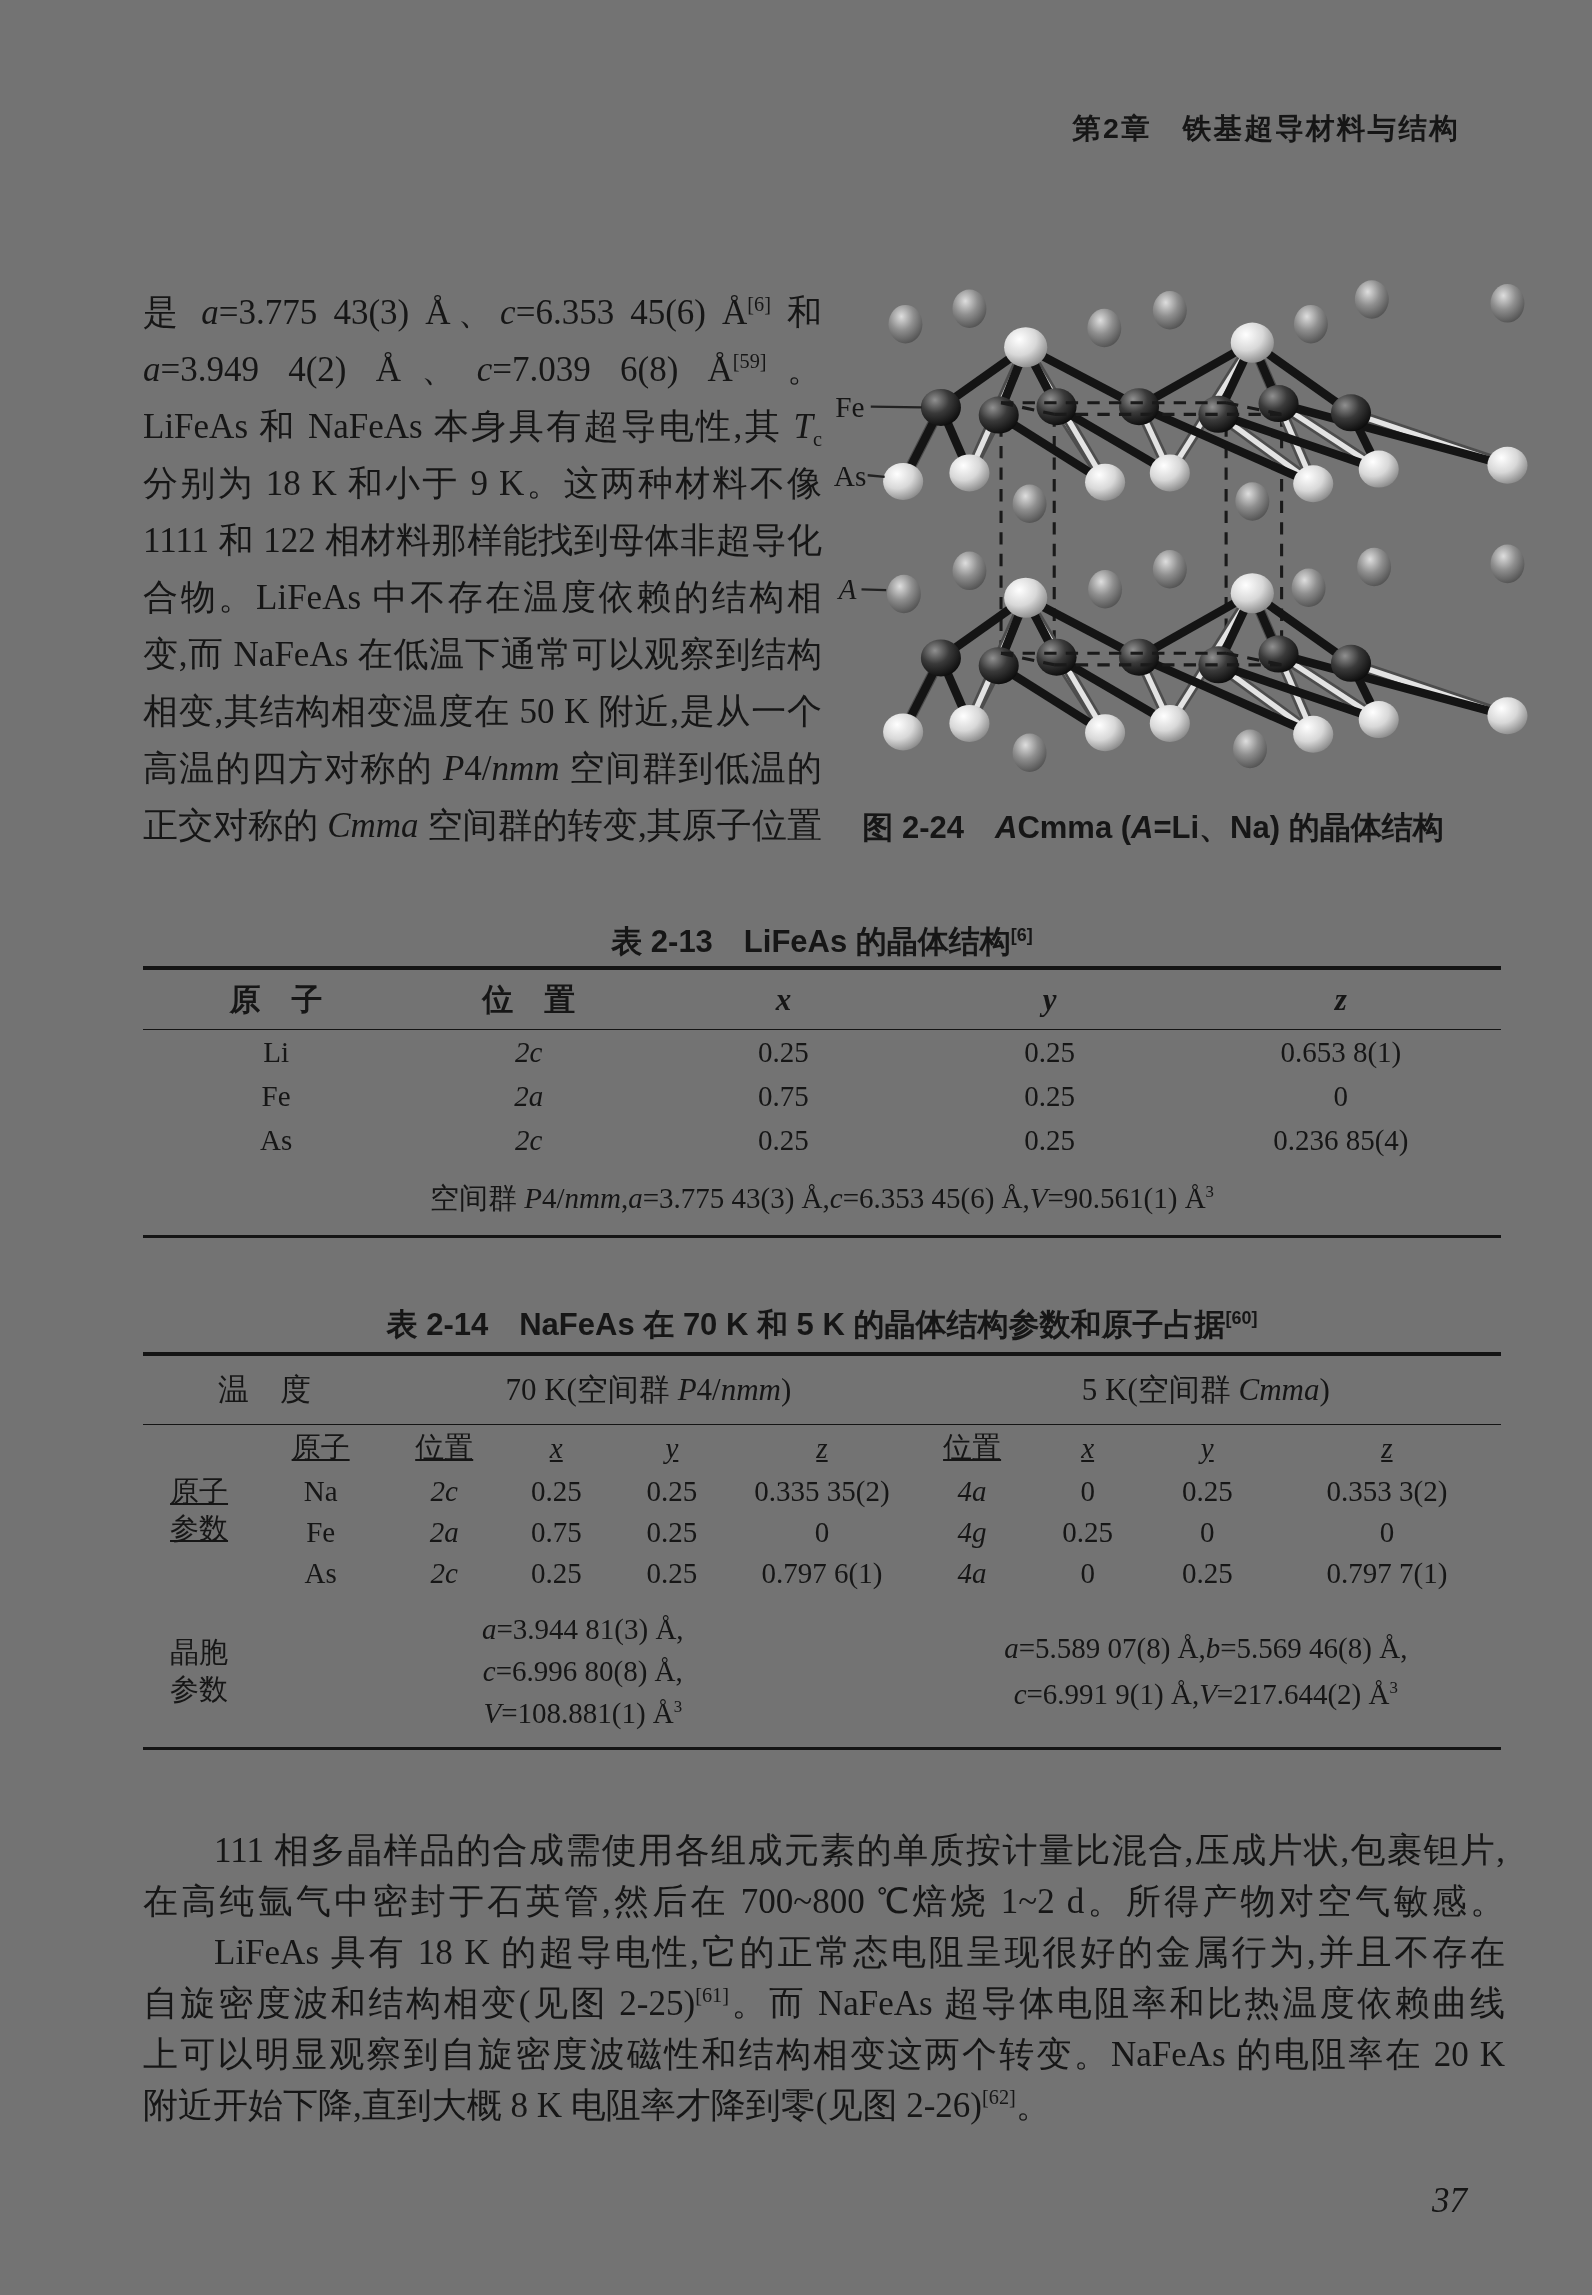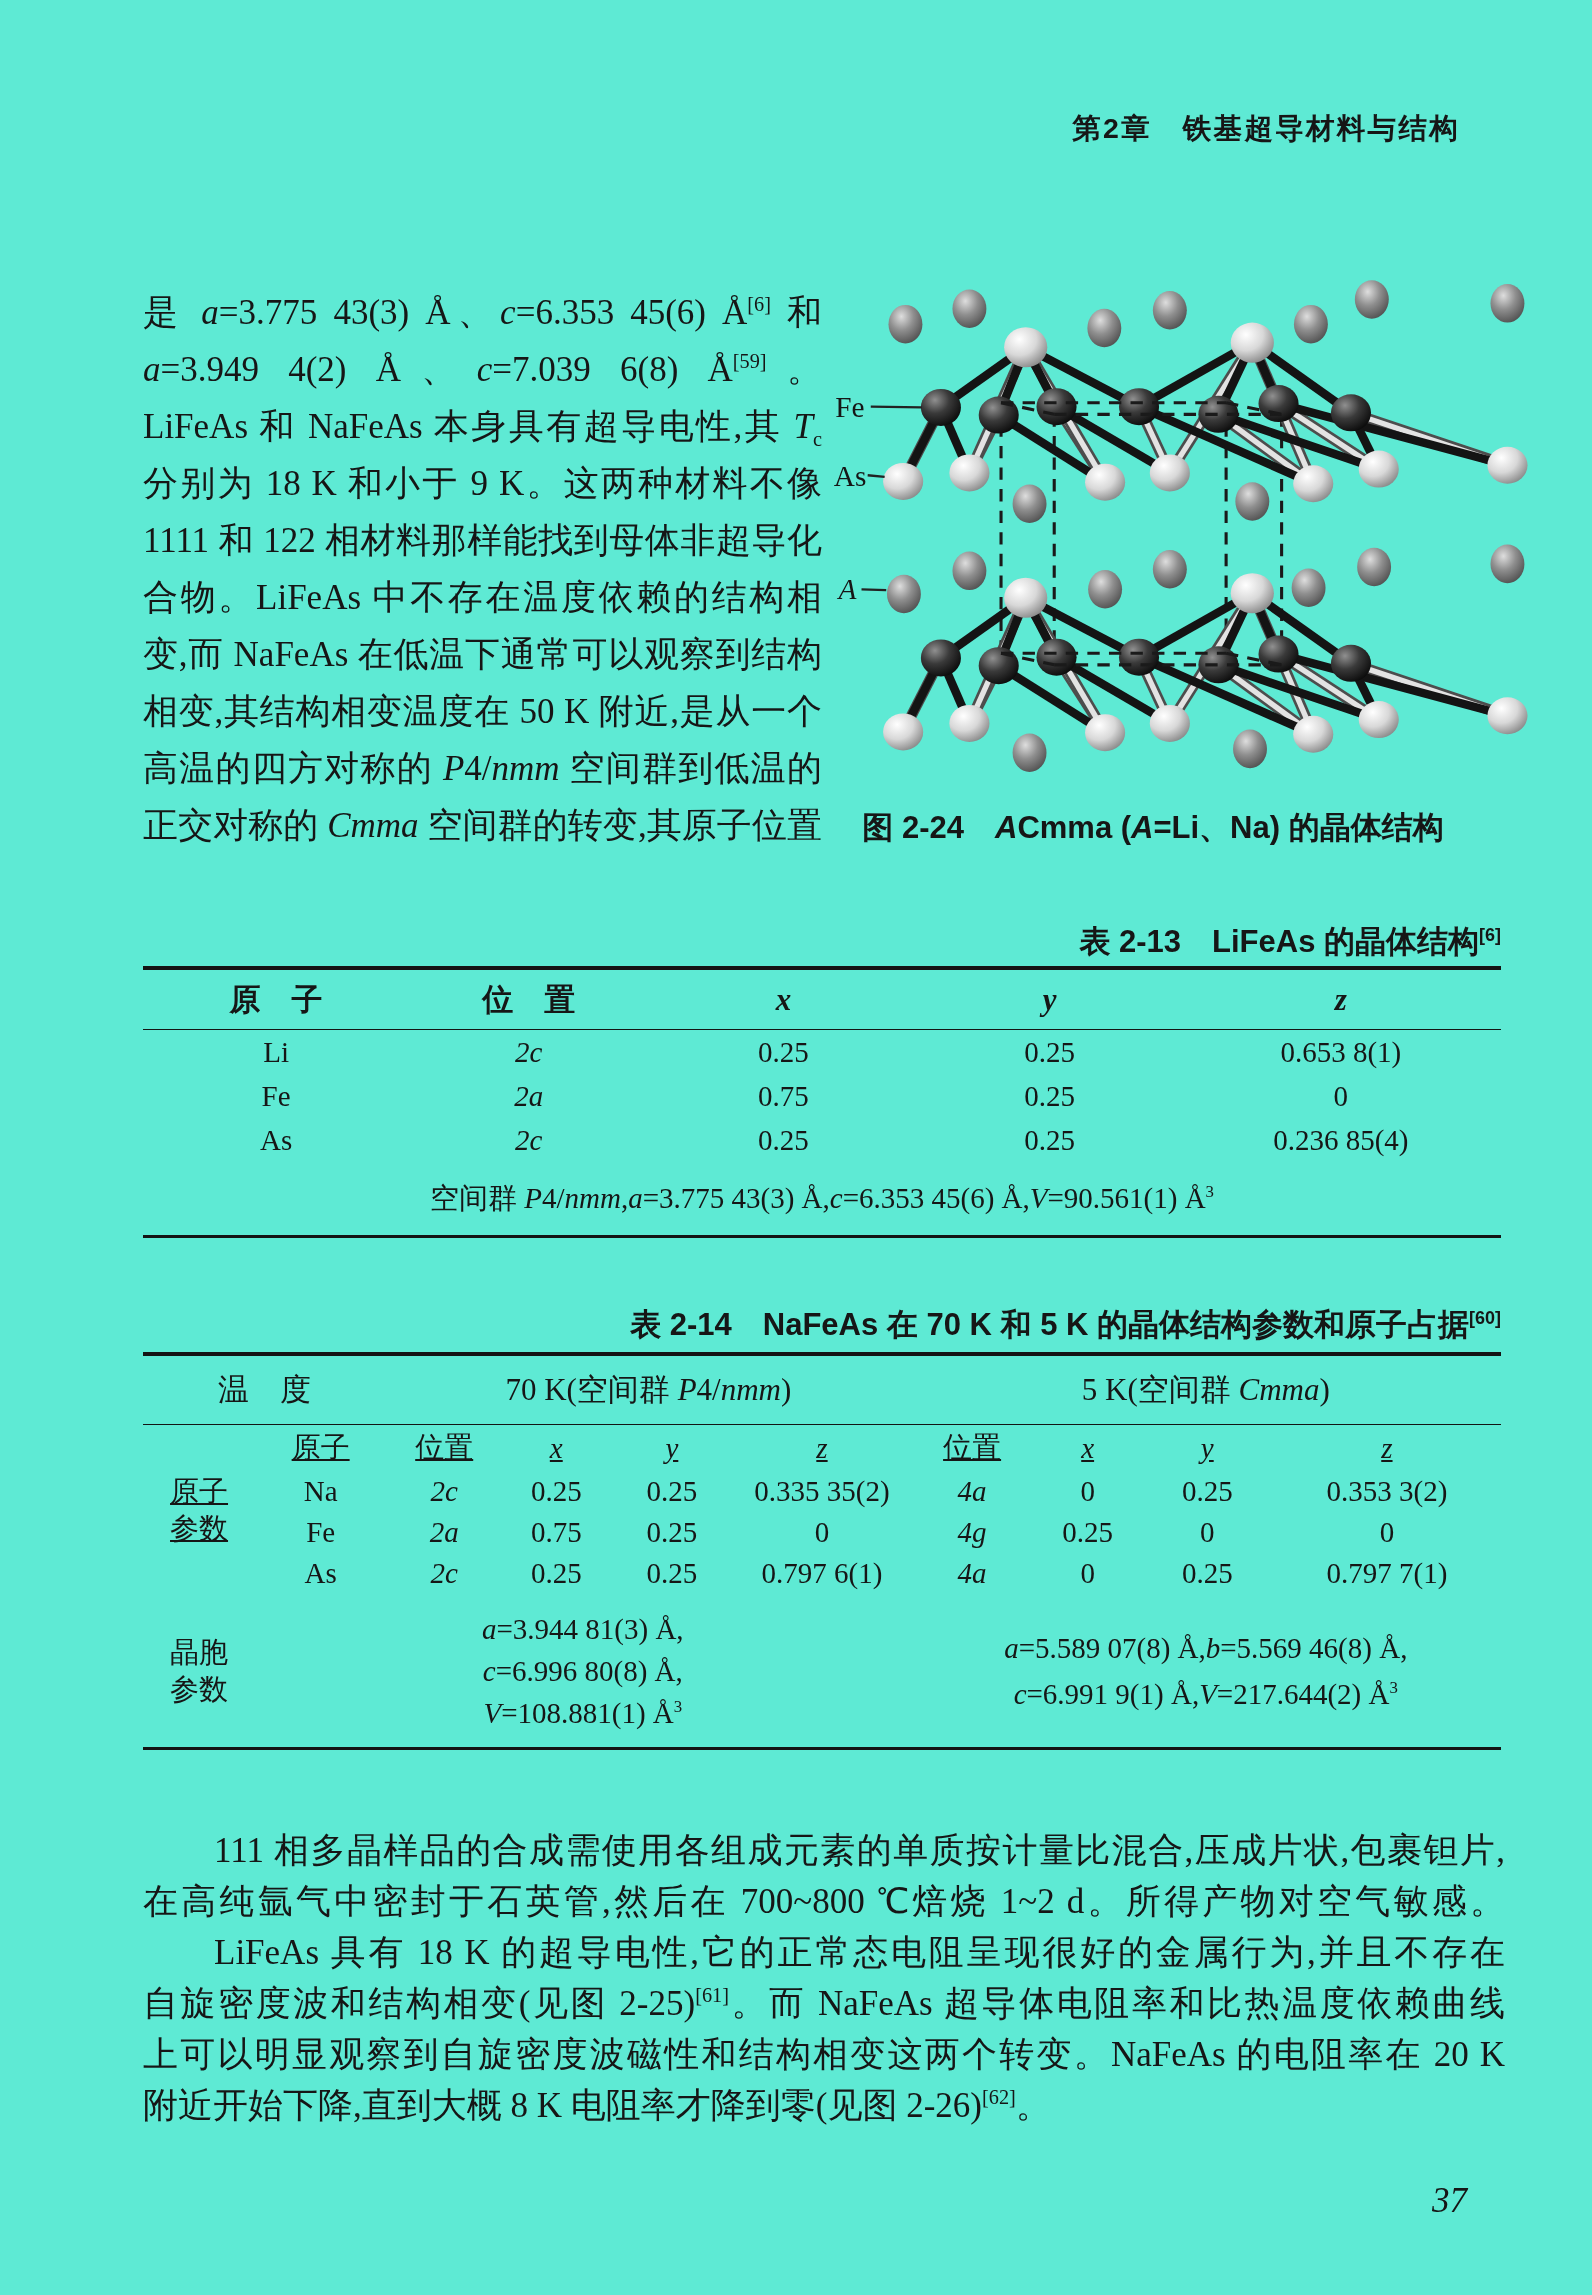--- a/index.html
+++ b/index.html
@@ -1,16 +1,16 @@
 <!DOCTYPE html>
 <html style="font-size:12.3px"><head>
 <meta charset="utf-8">
 <style>
   html,body{margin:0;padding:0;background:#9a9a9a;}
-  .page{position:relative;width:1592px;height:2295px;background:#5eead4;
+  .page{position:relative;width:1592px;height:2295px;background:#737373;
         font-family:"Liberation Serif",serif;color:#161616;overflow:hidden;margin:0 auto;}
 
   
   .running-head{position:absolute;top:110px;left:663px;width:797px;text-align:right;
     font-family:"Liberation Sans",sans-serif;font-weight:bold;font-size:28.5px;letter-spacing:2.3px;}
 
   
   .intro{position:absolute;left:143px;top:284px;width:679px;font-size:35px;}
   .intro .line{height:57px;line-height:57px;white-space:nowrap;}
   .j{text-align:justify;text-align-last:justify;}
@@ -19,21 +19,21 @@
   .it{font-style:italic;}
 
   
   #figure-svg{position:absolute;left:833px;top:266px;}
   #figure-svg text{font-size:38px;font-family:"Liberation Serif",serif;fill:#161616;}
   .lbl-line{stroke:#222;stroke-width:3px;}
   .caption{position:absolute;left:833px;top:807px;width:640px;text-align:center;
     font-family:"Liberation Sans",sans-serif;font-weight:bold;font-size:31px;}
 
   
-  .tbl-title{position:absolute;left:143px;width:1358px;text-align:right;
+  .tbl-title{position:absolute;left:143px;width:1358px;text-align:center;
     font-family:"Liberation Sans",sans-serif;font-weight:bold;font-size:31px;}
   #t13-title{top:921px;}
   #t14-title{top:1304px;}
   table.tbl{position:absolute;border-collapse:collapse;table-layout:fixed;
     border-top:4.6px solid #141414;border-bottom:3.9px solid #141414;}
   table.tbl td{text-align:center;vertical-align:middle;font-size:29px;padding:0;}
   #t13{left:143px;top:966px;width:1358px;}
   #t13 tr.hd td{height:59px;border-bottom:1.5px solid #141414;font-size:31px;font-weight:bold;}
   #t13 tr.dr td{height:44px;}
   #t13 tr.nr td{height:73px;}

